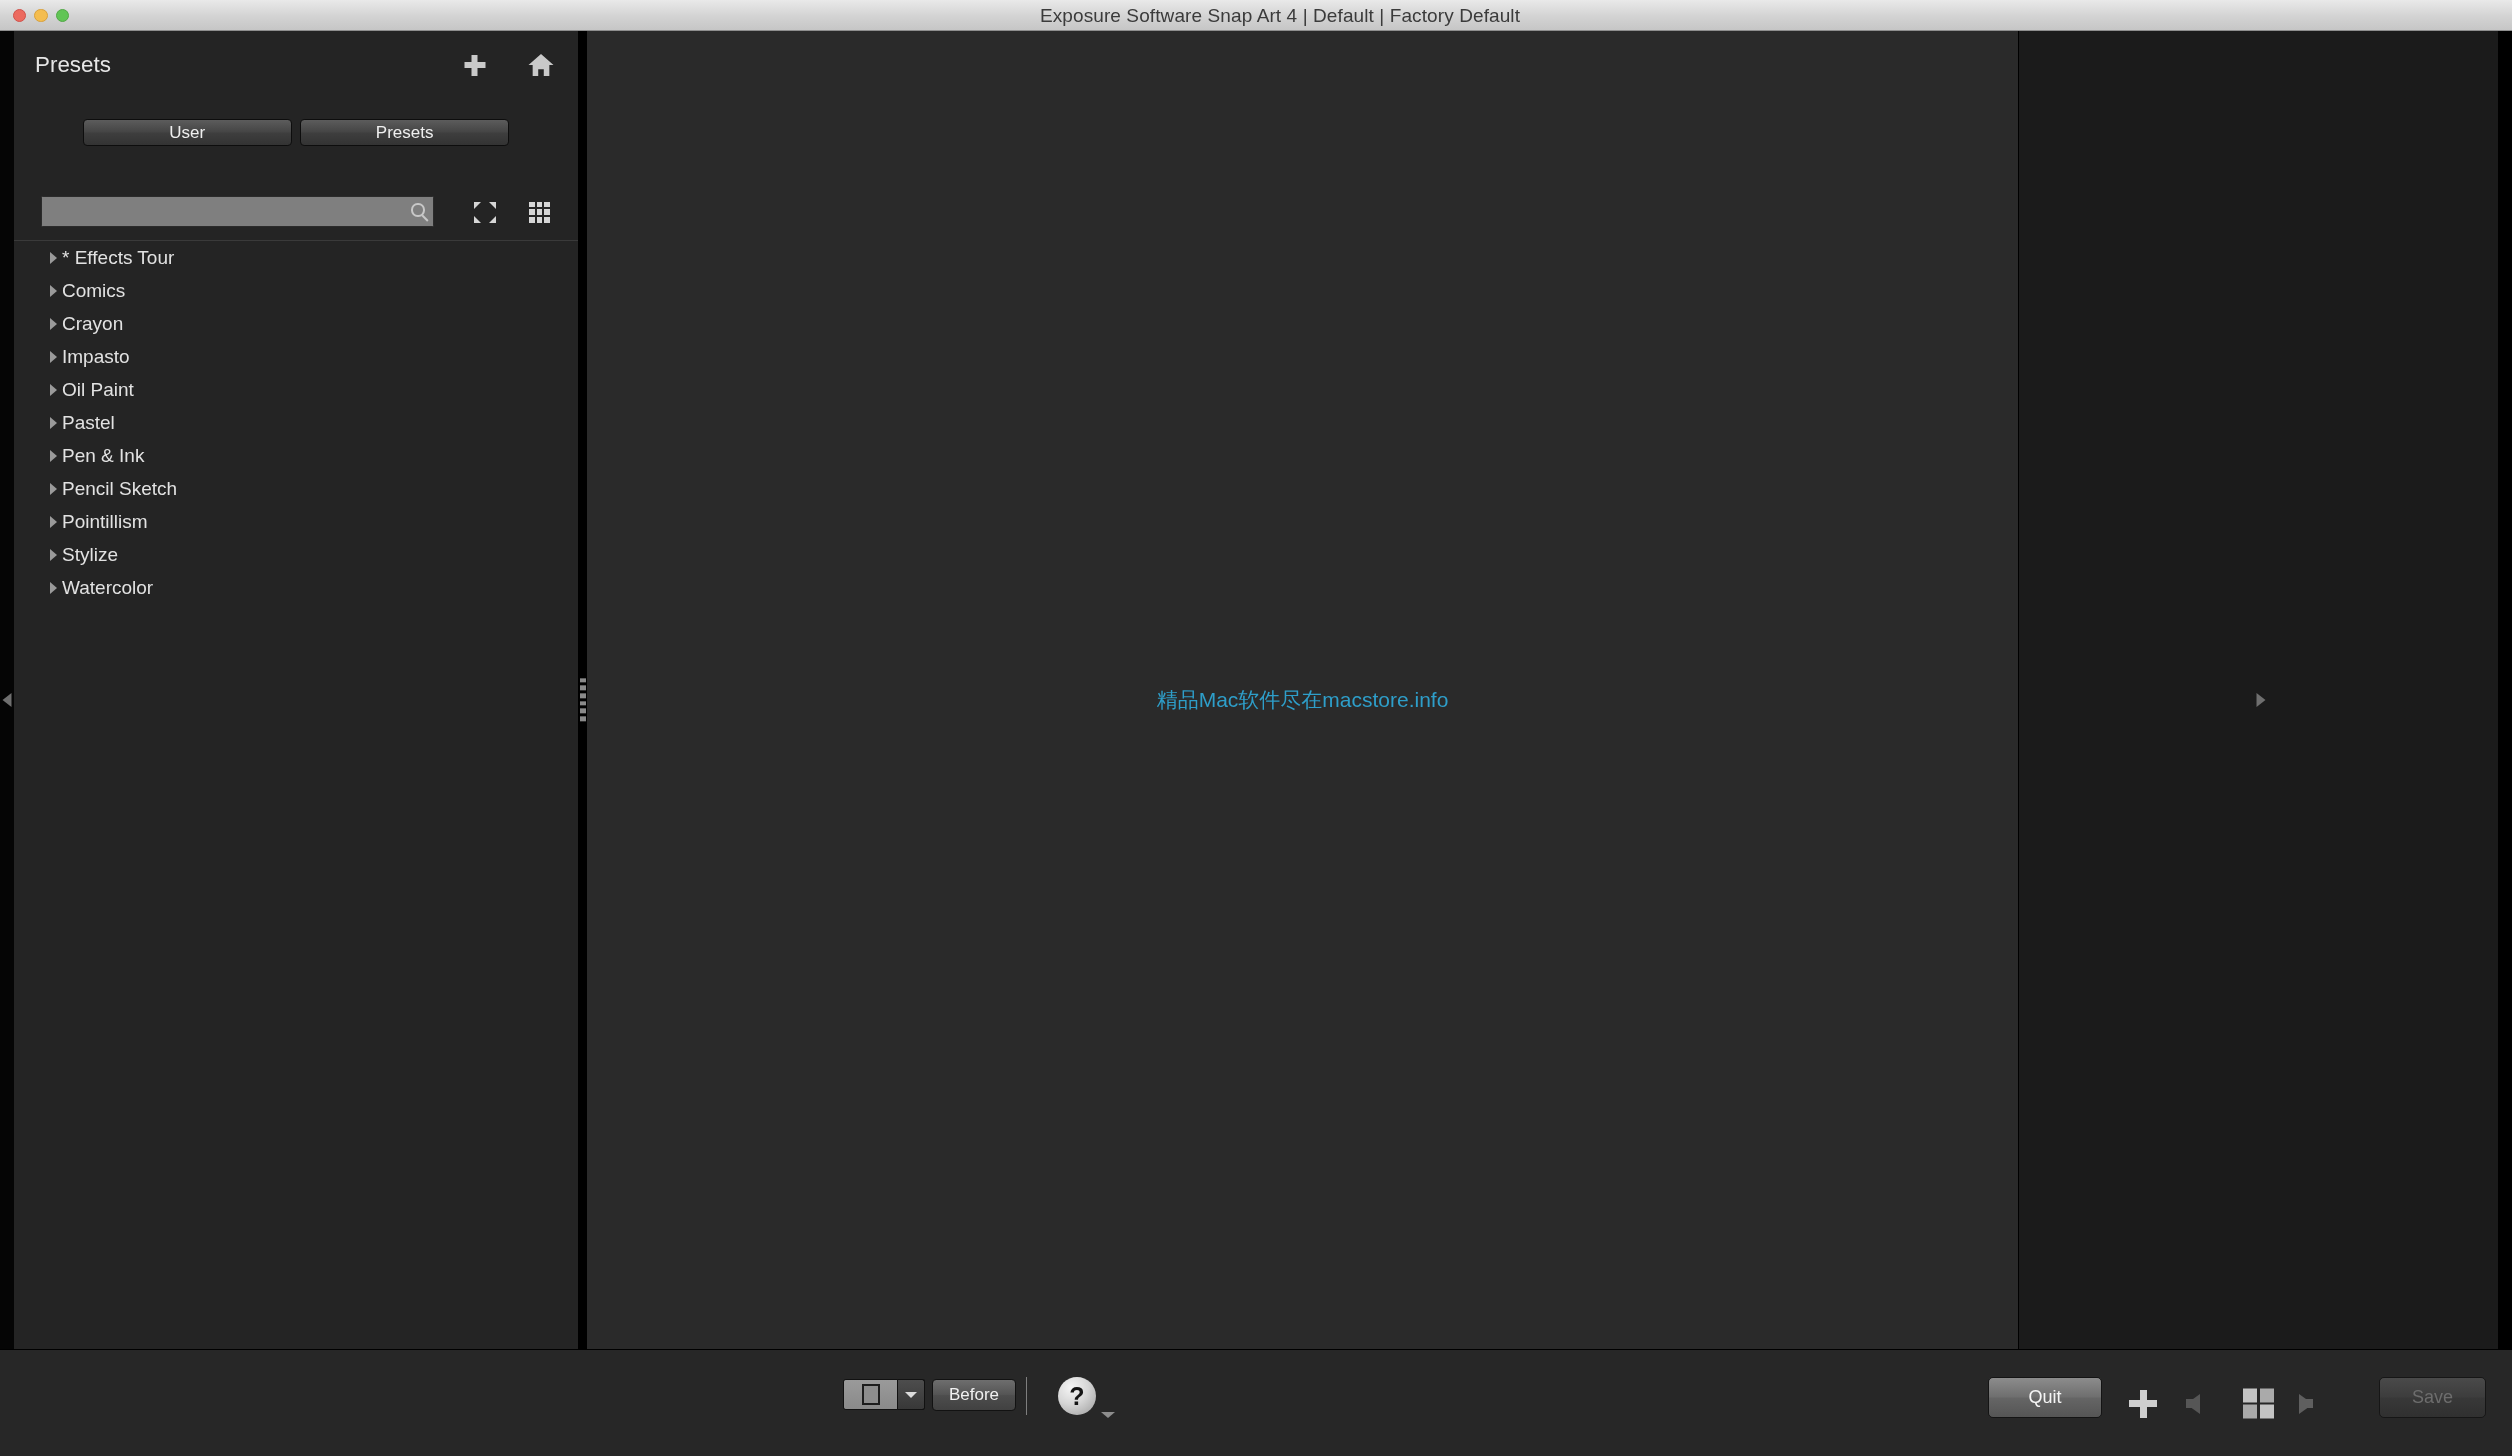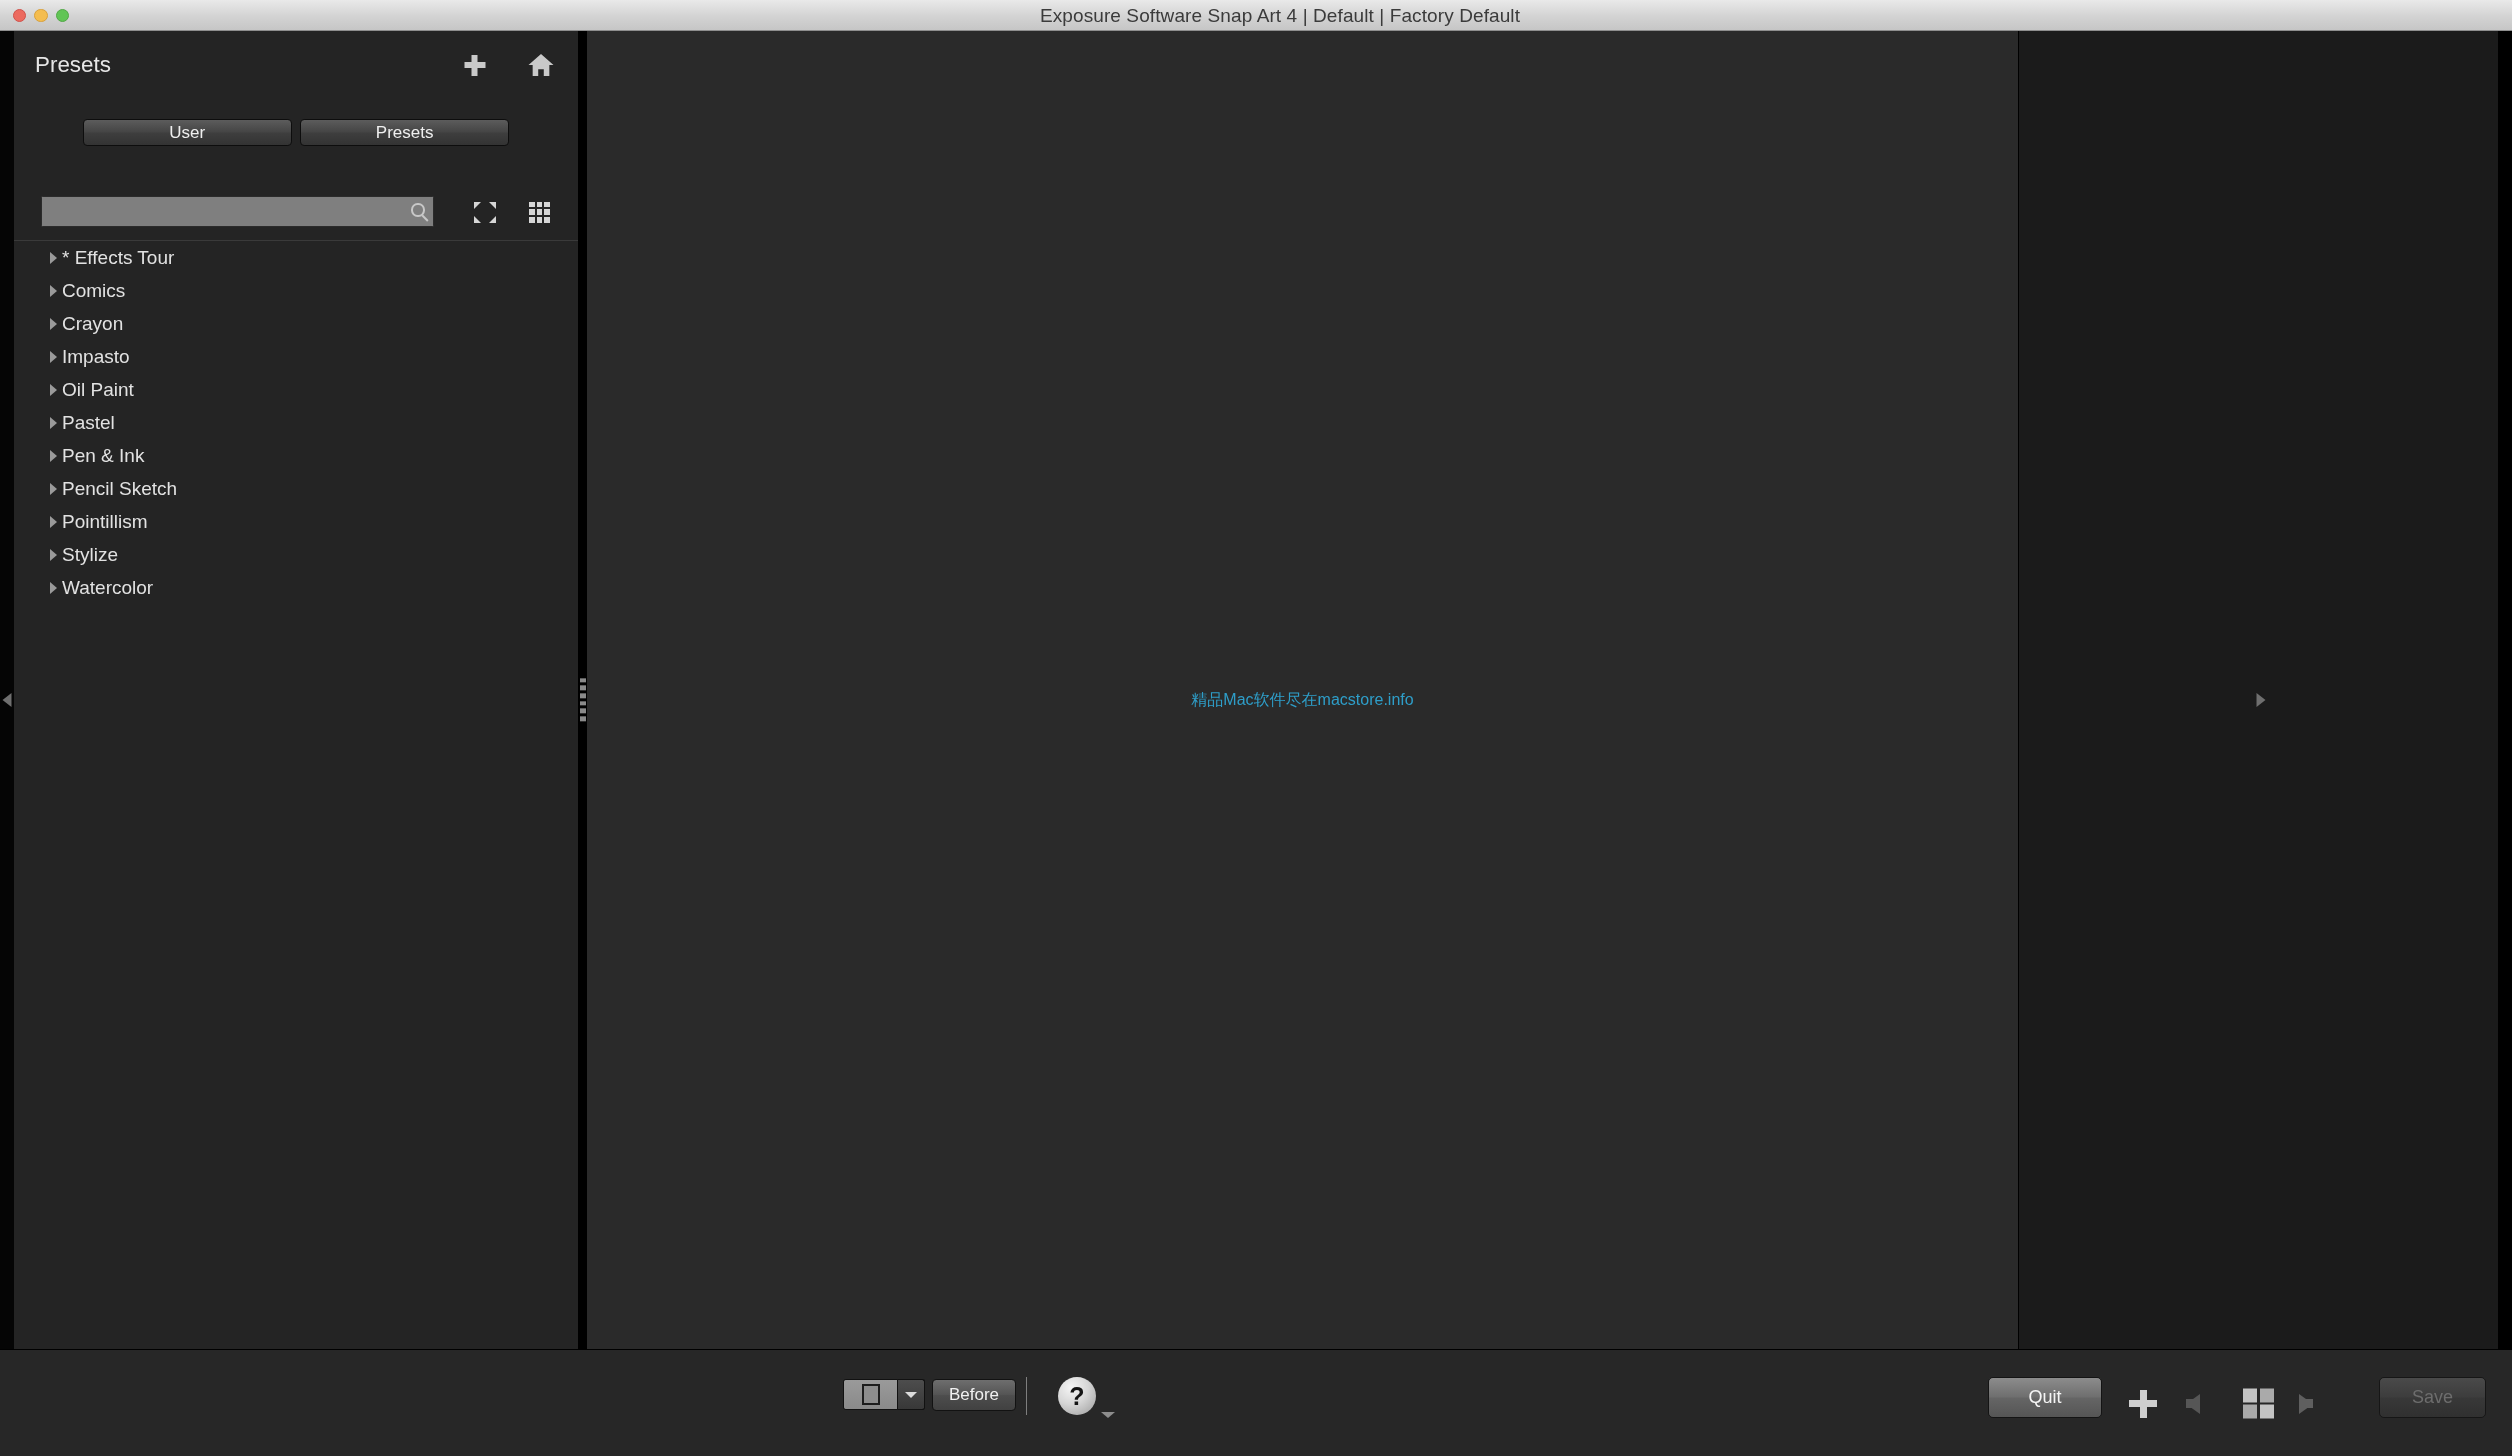--- a/index.html
+++ b/index.html
@@ -188,21 +188,21 @@
 
   
   .canvas {
     position: absolute; left: 587px; top: 31px;
     width: 1431px; height: 1337px;
     background: #2a2a2a;
   }
   .watermark {
     position: absolute; left: 50%; top: 50%;
     transform: translate(-50%,-50%);
-    font-size: 16px; color: #2e9ec9;
+    font-size: 21px; color: #2e9ec9;
     white-space: nowrap;
   }
 
   
   .right {
     position: absolute; left: 2023px; top: 31px;
     width: 475px; height: 1337px;
     background: #1b1b1b;
   }
   .nav-head {

